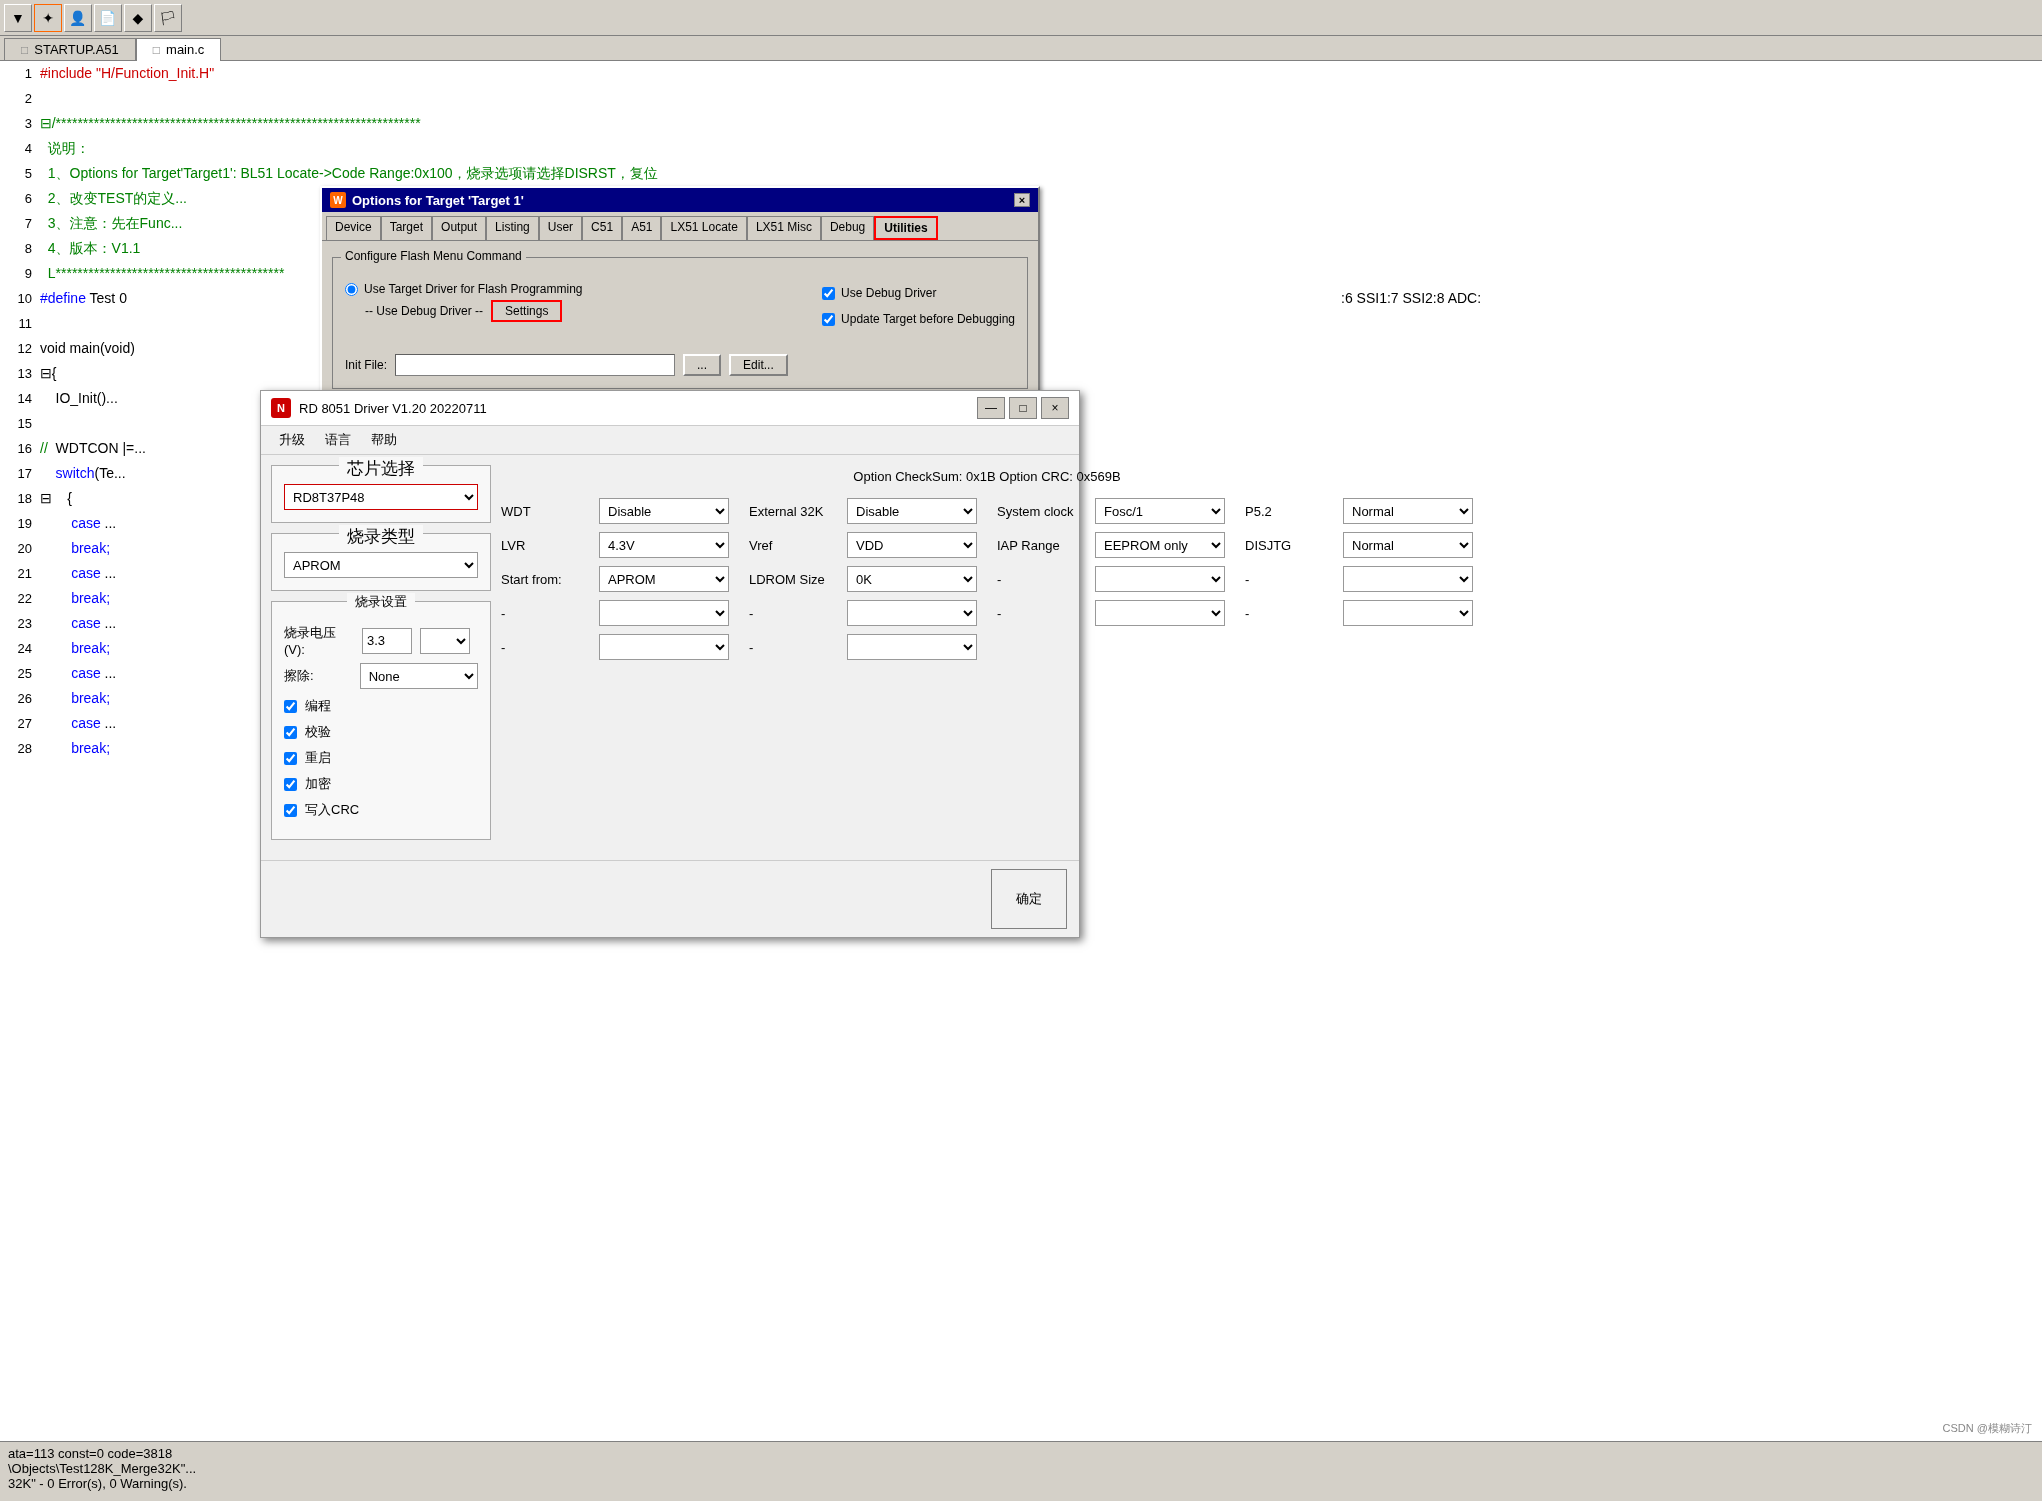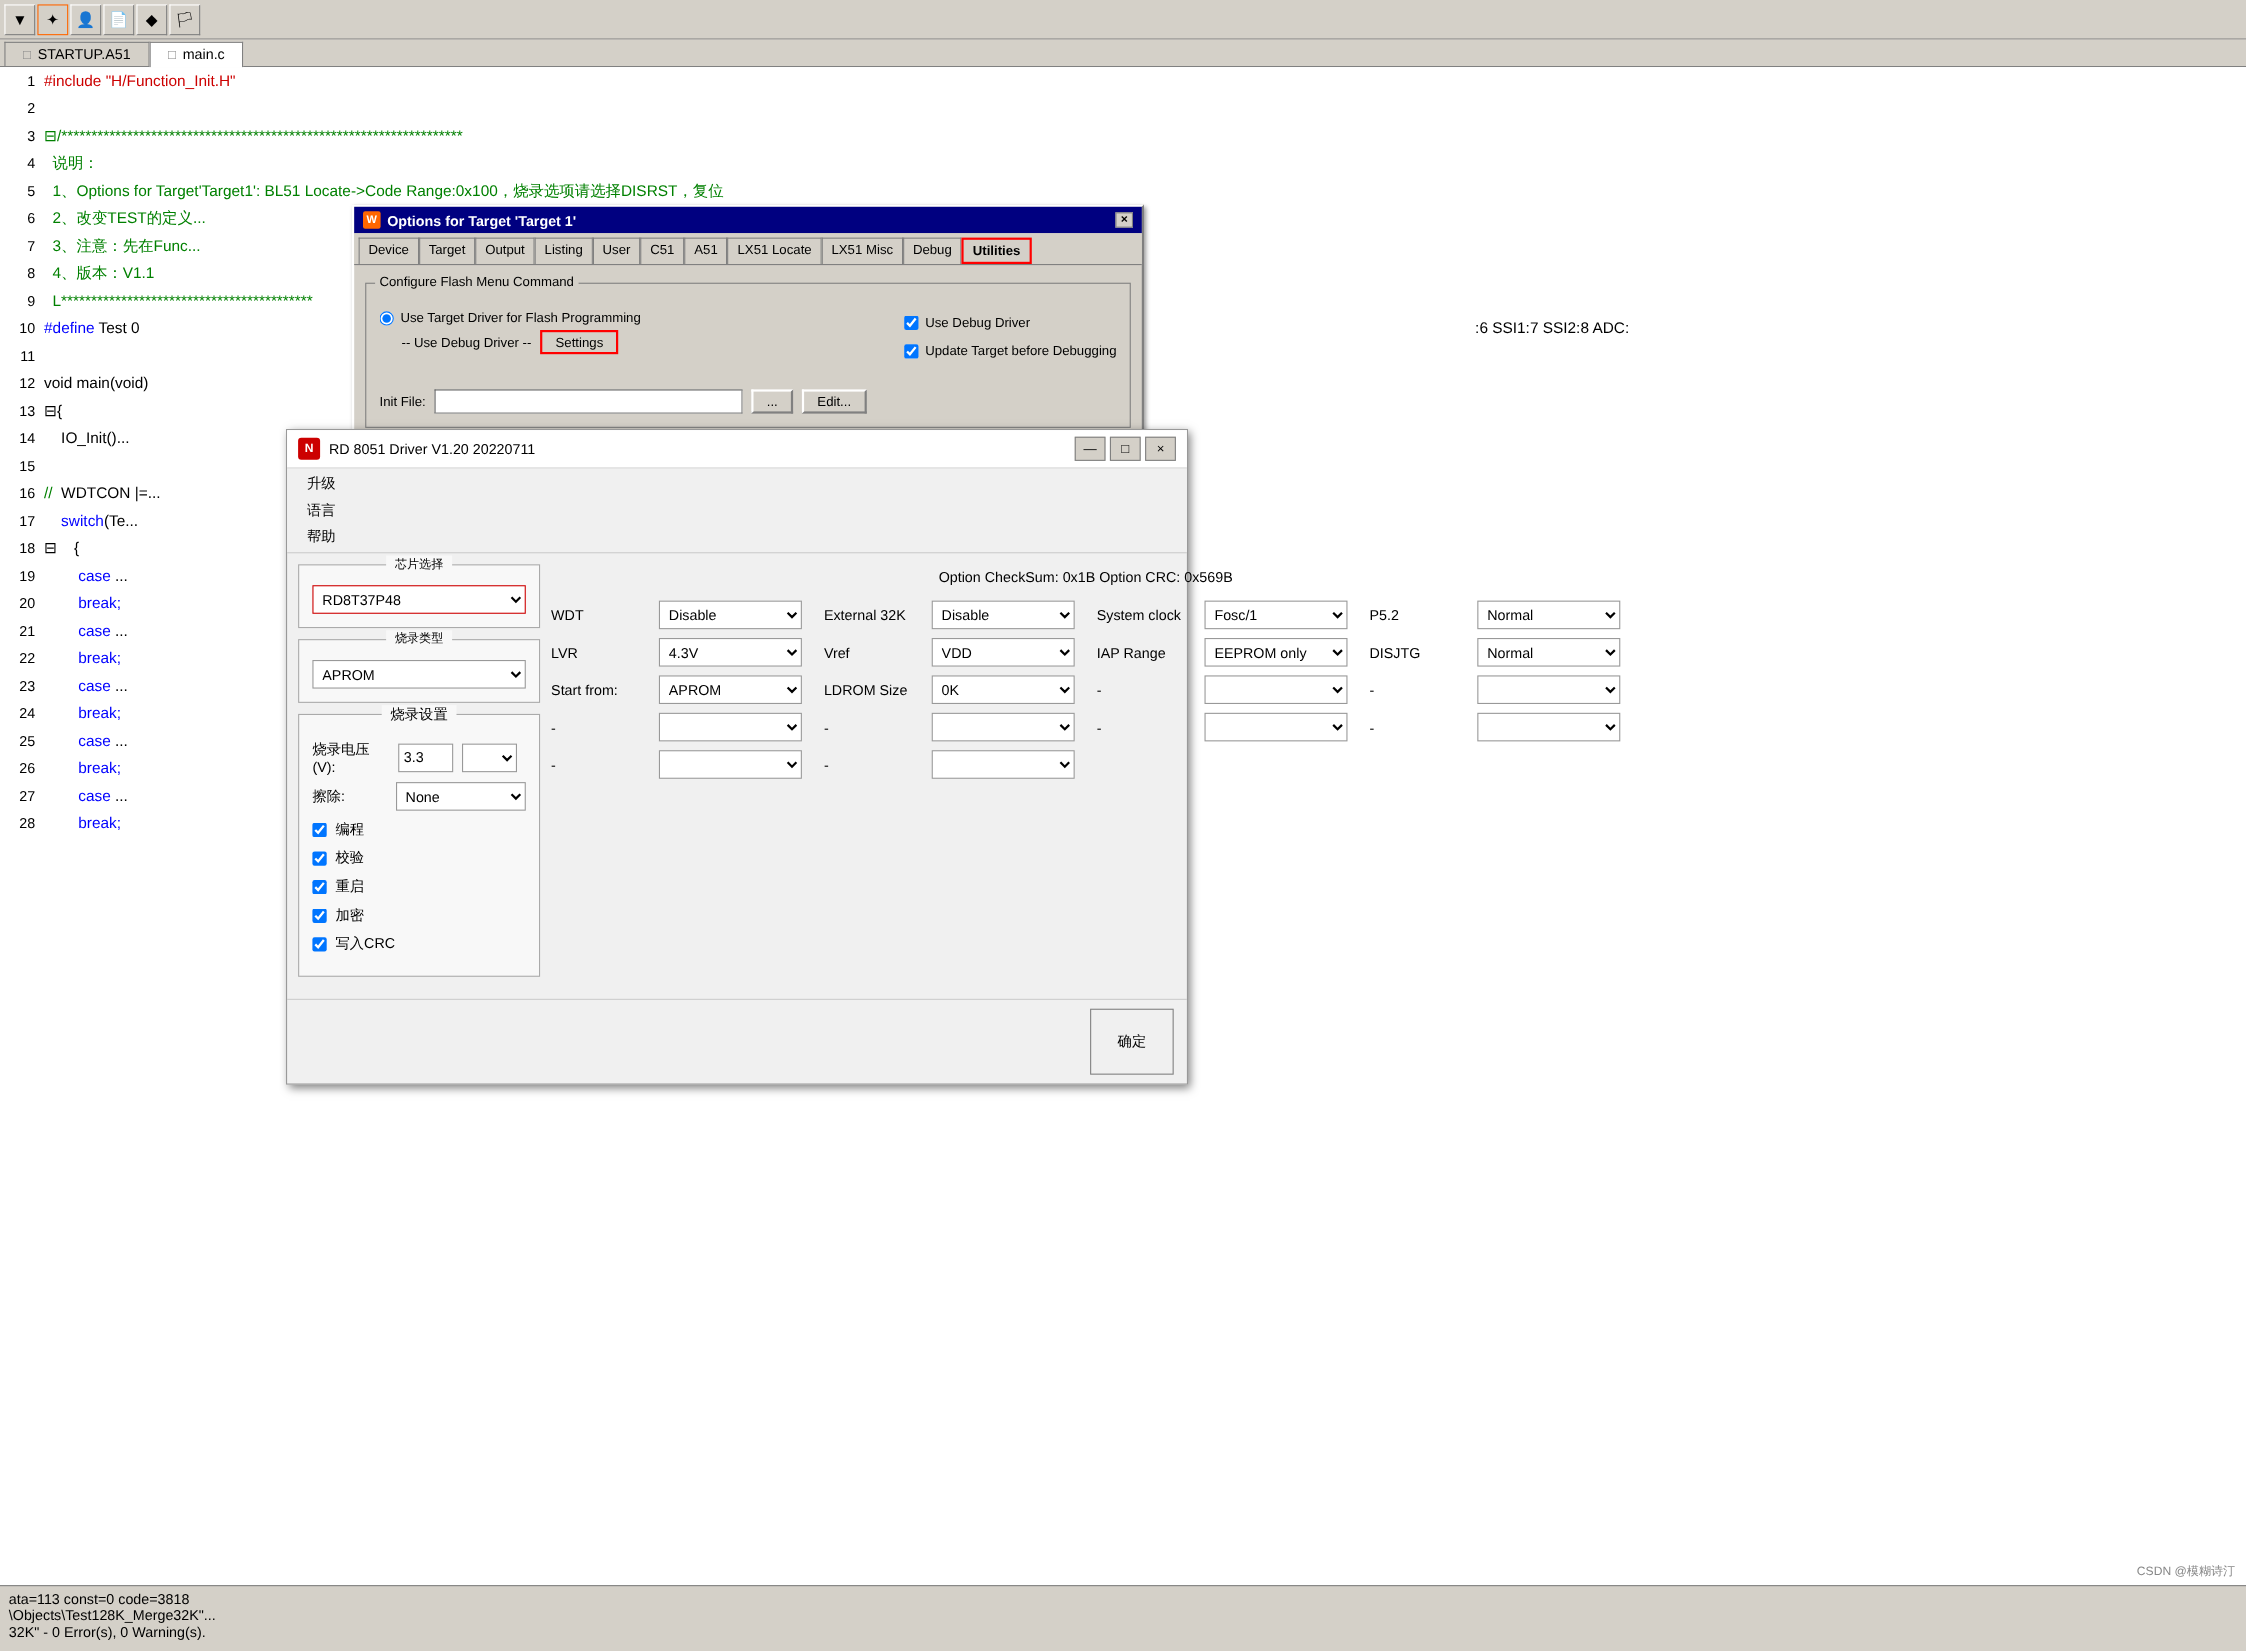--- a/index.html
+++ b/index.html
@@ -287,21 +287,20 @@
       display: flex; align-items: center; justify-content: center;
       font-size: 12px; cursor: pointer;
     }
 
     .rd-menubar {
       display: flex;
       gap: 0;
       padding: 2px 8px;
       border-bottom: 1px solid #ccc;
       background: #f0f0f0;
-      flex-direction: column;
     }
 
     .rd-menu-item {
       padding: 3px 10px;
       font-size: 13px;
       cursor: pointer;
     }
 
     .rd-body {
       display: flex;
@@ -326,21 +325,21 @@
       background: #f8f8f8;
     }
 
     .rd-legend {
       position: absolute;
       top: -9px;
       left: 50%;
       transform: translateX(-50%);
       background: #f8f8f8;
       padding: 0 8px;
-      font-size: 11px;
+      font-size: 17px;
       white-space: nowrap;
     }
 
     .rd-select-row {
       display: flex;
       align-items: center;
       margin-top: 4px;
     }
 
     .rd-select {

